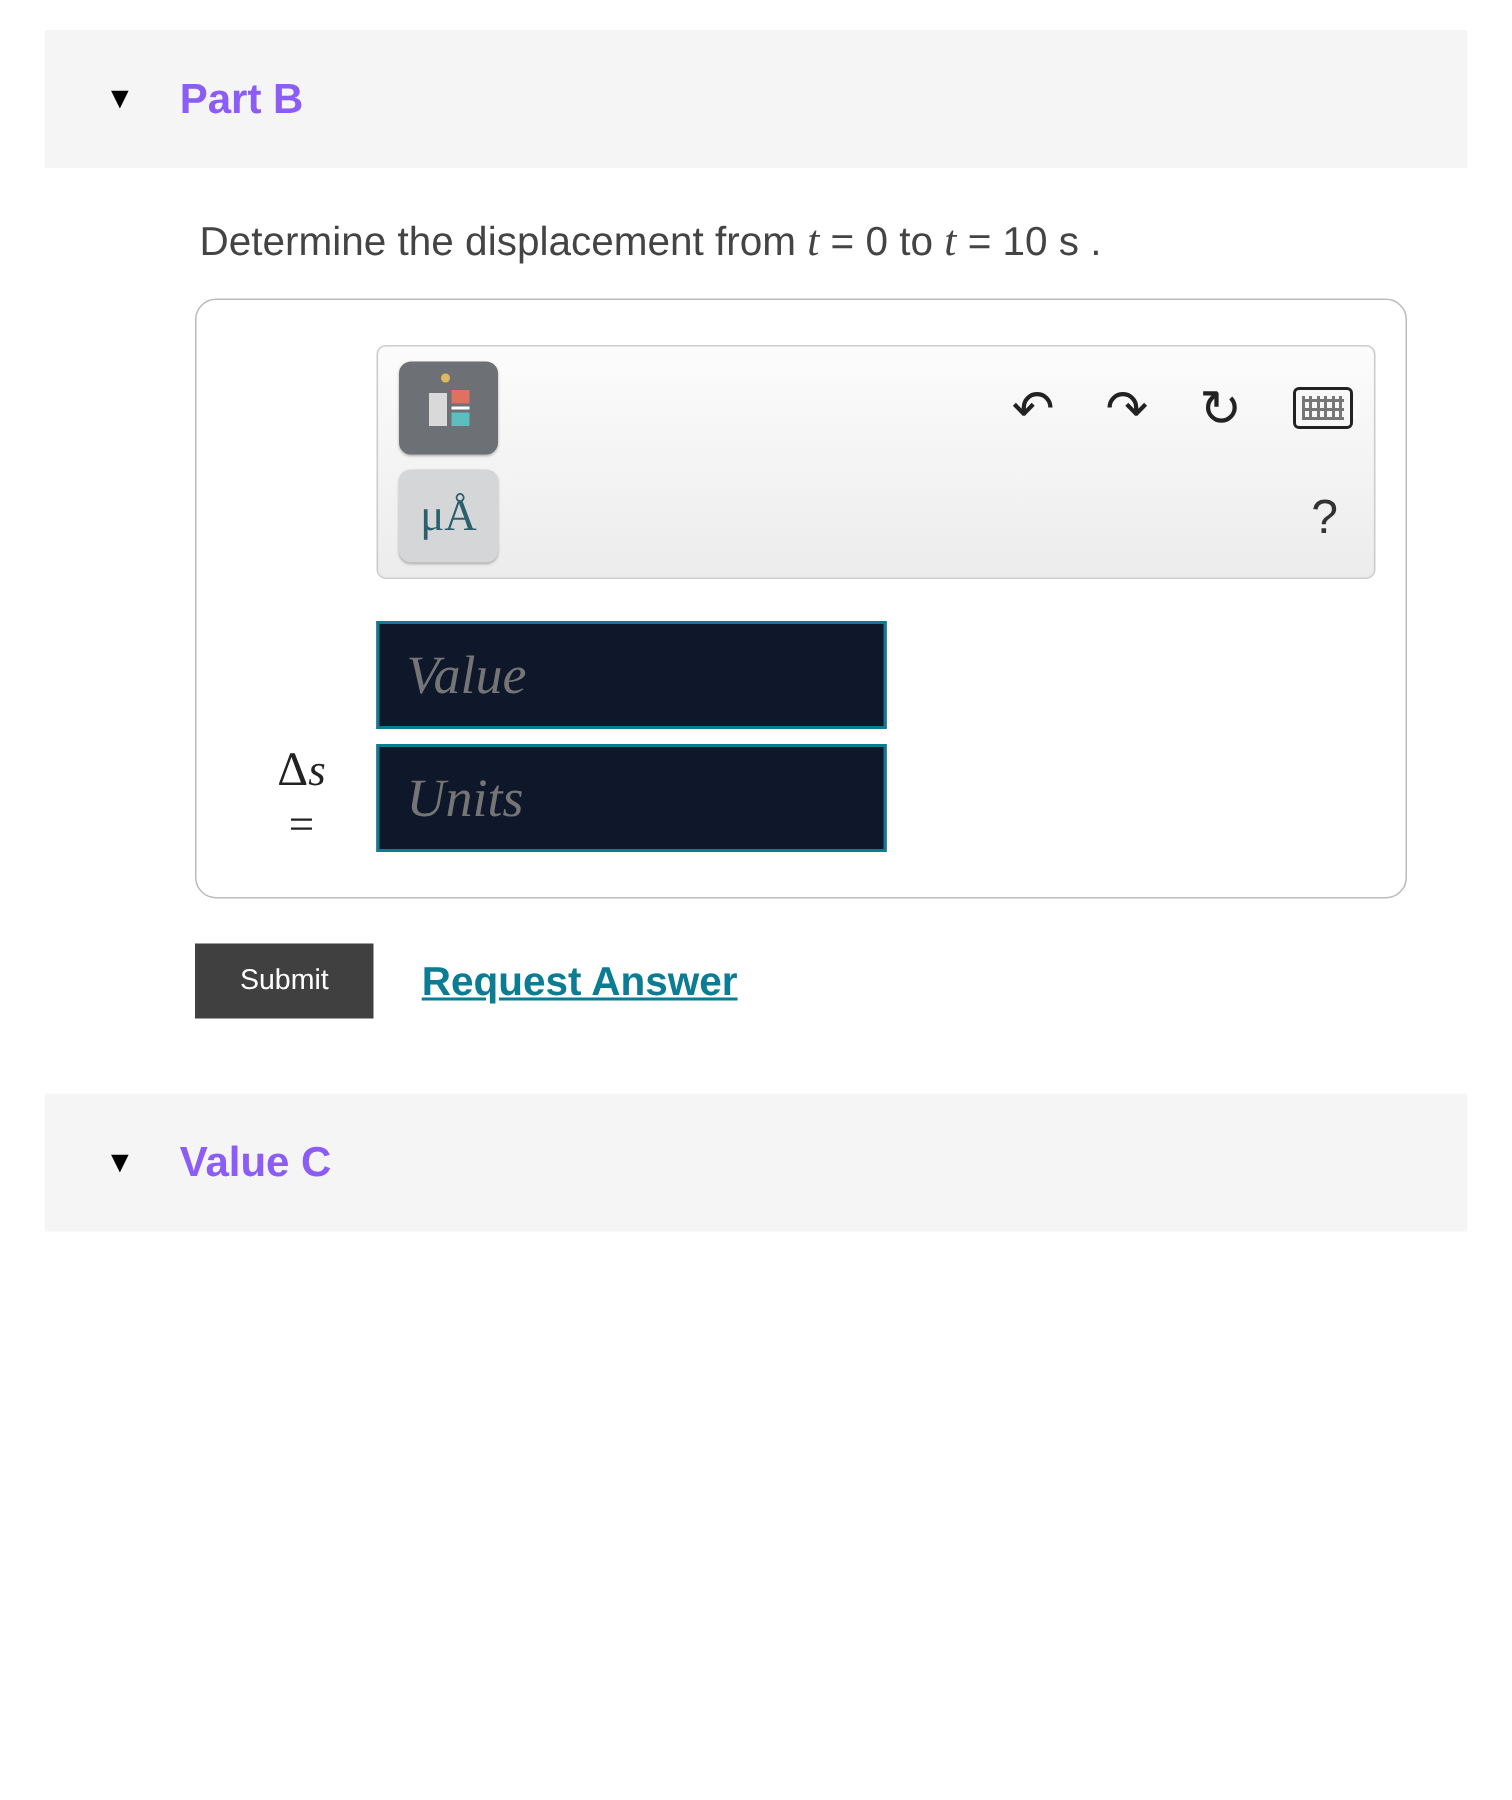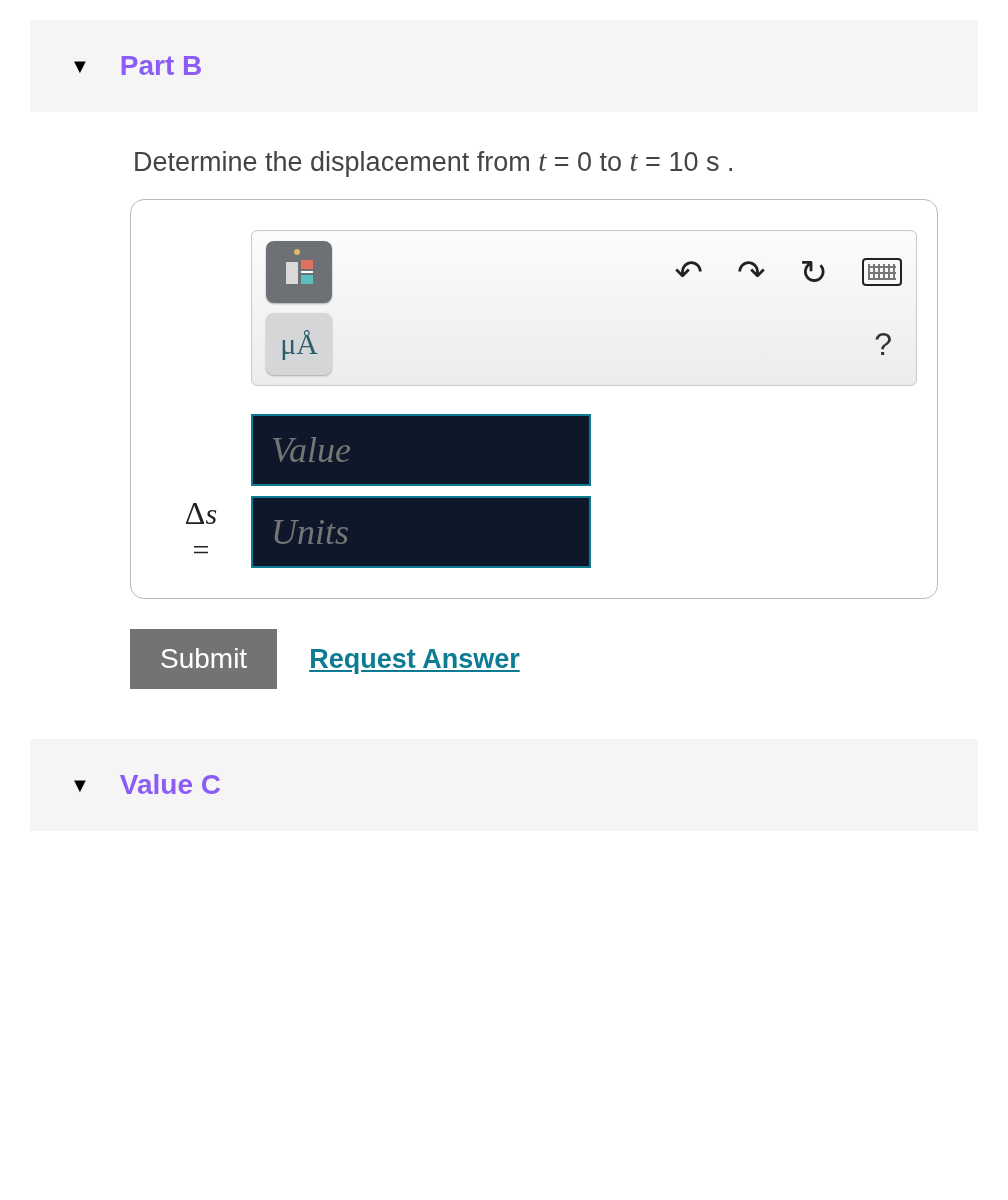--- a/index.html
+++ b/index.html
@@ -140,23 +140,23 @@
     outline: none;
     background:#0f172a;
   }
   .actions {
     margin-top: 30px;
     display: flex;
     align-items: center;
     gap: 32px;
   }
   .submit {
-    background: #737373;
+    background: #404040;
     color: #fff;
-    font-size: 28px;
+    font-size: 19px;
     border: none;
     padding: 14px 30px;
     cursor: pointer;
   }
   .req {
     color: #0b7c93;
     font-size: 27px;
     font-weight: bold;
     text-decoration: underline;
     cursor: pointer;

